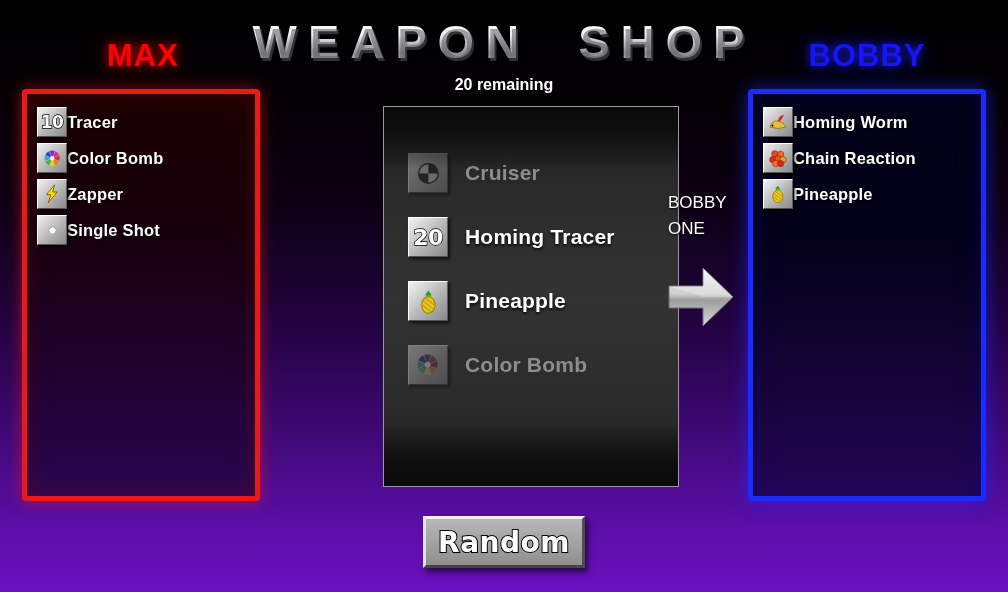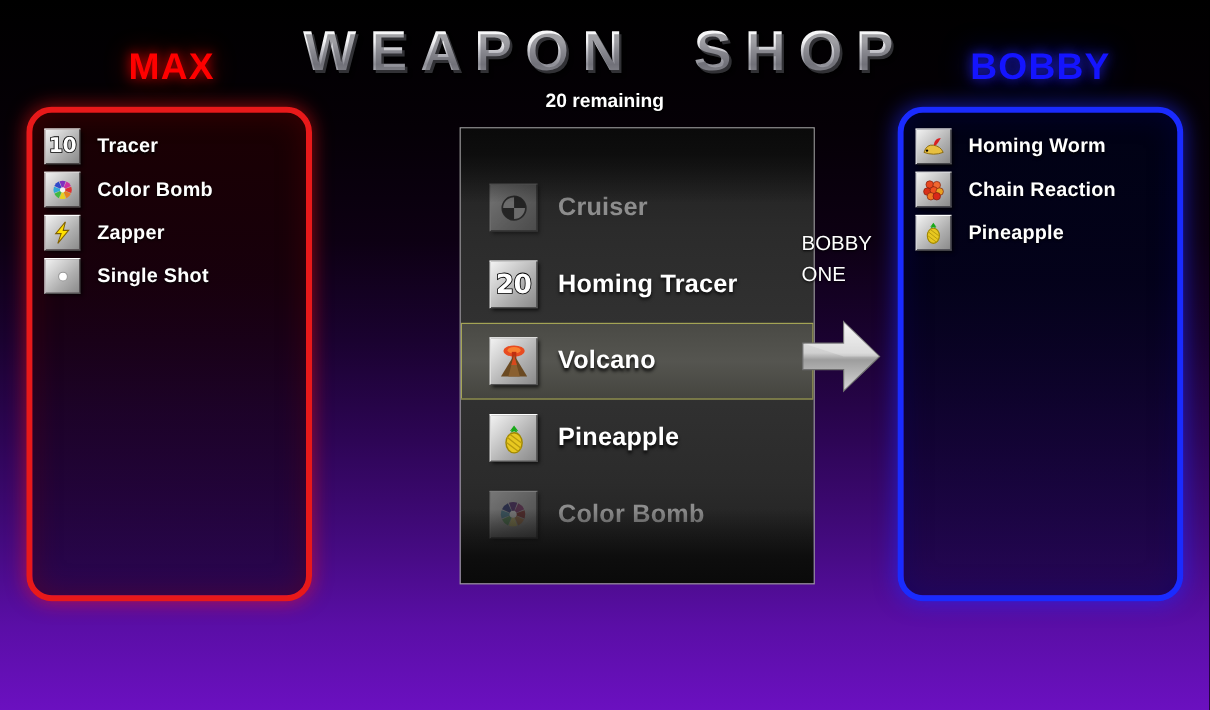--- a/index.html
+++ b/index.html
@@ -74,21 +74,21 @@
     font-weight: bold;
     text-shadow: 0 1px 2px #000;
   }
 
   
   .panel {
     position: absolute;
     top: 89px;
     width: 238px;
     height: 412px;
-    border-radius: 21px;
+    border-radius: 4px;
     box-sizing: border-box;
   }
   #panel-max {
     left: 22px;
     border: 5px solid #e8191a;
     background: linear-gradient(to bottom,
         rgba(28,0,2,.92) 0%,
         rgba(24,0,10,.88) 35%,
         rgba(26,2,32,.80) 62%,
         rgba(28,3,56,.72) 100%);
@@ -106,21 +106,20 @@
   }
   .panel-list {
     padding: 10px 0 0 10px;
   }
   .inv-row {
     display: flex;
     align-items: center;
     height: 36px;
   }
   .inv-label {
-    margin-left: 14px;
     color: #fff;
     font-size: 16.5px;
     font-weight: bold;
     letter-spacing: .2px;
     text-shadow: 0 1px 2px #000;
   }
 
   
   .tile {
     position: relative;
@@ -374,33 +373,20 @@
             </svg>
           </div>
           <span class="shop-label">Cruiser</span>
         </div>
         <div class="shop-row">
           <div class="tile big">
             <span class="tile-num">20</span>
           </div>
           <span class="shop-label">Homing Tracer</span>
         </div>
-        <div class="shop-row selected">
-          <div class="tile big">
-            <svg width="32.8" height="32.8" viewBox="0 0 24 24">
-        <ellipse cx="12" cy="5.5" rx="6.5" ry="3.4" fill="#e84b20"></ellipse>
-        <ellipse cx="12" cy="5" rx="4" ry="2" fill="#f88030"></ellipse>
-        <rect x="10.6" y="6" width="2.8" height="5" fill="#c03010"></rect>
-        <polygon points="12,8 4,21 20,21" fill="#6b4a22"></polygon>
-        <polygon points="12,8 8.5,21 15.5,21" fill="#8a6030"></polygon>
-        <polygon points="12,8 10.3,14 13.7,14" fill="#d8481c"></polygon>
-            </svg>
-          </div>
-          <span class="shop-label">Volcano</span>
-        </div>
         <div class="shop-row">
           <div class="tile big">
             <svg width="28.799999999999997" height="28.799999999999997" viewBox="0 0 24 24">
         <path d="M12 3 L9 7 L10.5 6.5 L9.5 8 L12 7 L14.5 8 L13.5 6.5 L15 7 Z" fill="#18a818"></path>
         <ellipse cx="12" cy="15" rx="5.6" ry="7" fill="#e8c820" stroke="#a08800" stroke-width="1"></ellipse>
         <path d="M7 11 L17 19 M7 15 L15 21 M9 9 L17 15" stroke="#b89a10" stroke-width=".9" fill="none"></path>
             </svg>
           </div>
           <span class="shop-label">Pineapple</span>
         </div>
@@ -441,14 +427,17 @@
           <stop offset="45%" stop-color="#cfcfcf"></stop>
           <stop offset="55%" stop-color="#9d9d9d"></stop>
           <stop offset="100%" stop-color="#d9d9d9"></stop>
         </linearGradient>
       </defs>
       <polygon points="6,24 40,24 40,6 70,35 40,64 40,46 6,46" fill="url(#argrad)" stroke="#6e6e6e" stroke-width="1"></polygon>
       <polygon points="6,24 40,24 40,6 70,35 40,35" fill="#ffffff" opacity=".25"></polygon>
     </svg>
   </div>
 
+  <div id="random-button">
+    <span id="random-label">Random</span>
+  </div>
 
 </div>
 
 </body></html>

